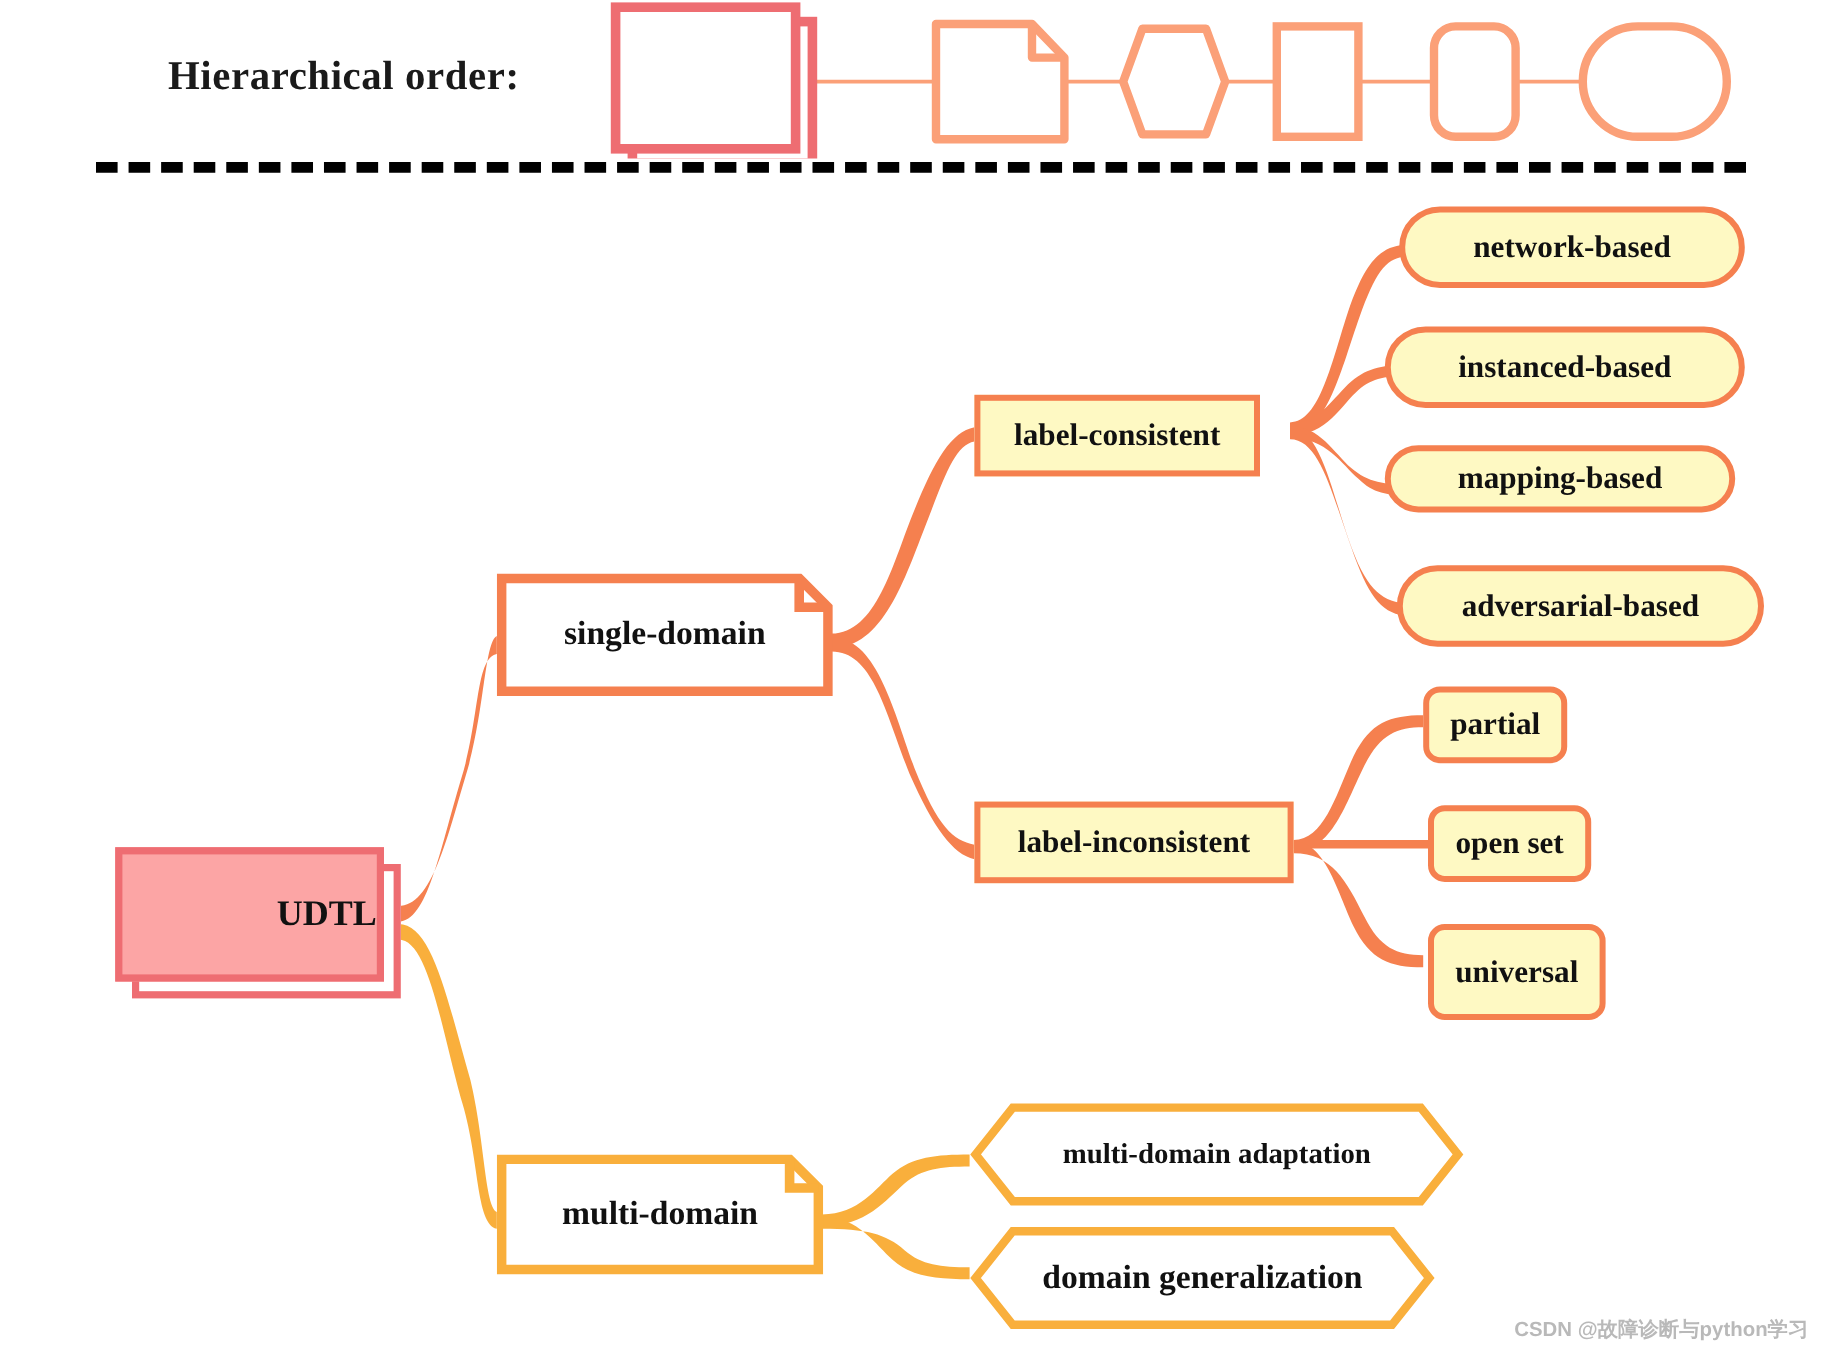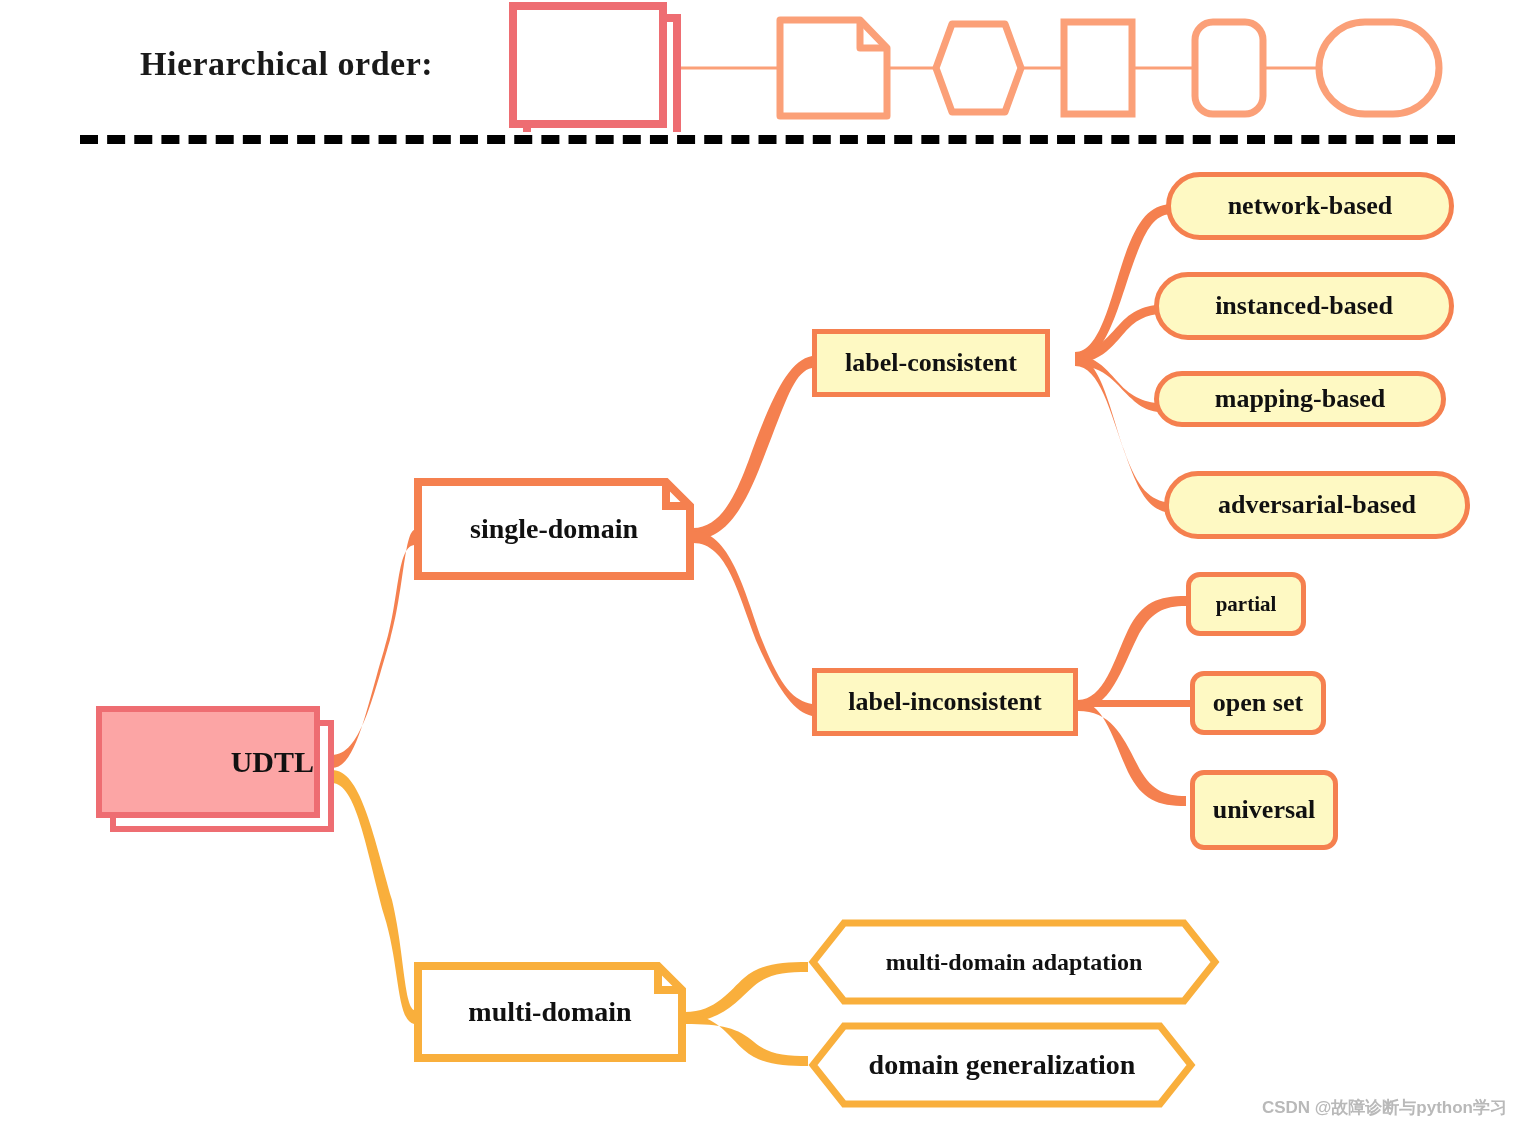--- a/index.html
+++ b/index.html
@@ -242,21 +242,21 @@
   <div class="node shape-stadium" style="left:1154px; top:272px; width:300px; height:68px; font-size:26px;">
     <span class="label">instanced-based</span>
   </div>
   <div class="node shape-stadium" style="left:1154px; top:371px; width:292px; height:56px; font-size:26px;">
     <span class="label">mapping-based</span>
   </div>
   <div class="node shape-stadium" style="left:1164px; top:471px; width:306px; height:68px; font-size:26px;">
     <span class="label">adversarial-based</span>
   </div>
 
-  <div class="node shape-roundrect" style="left:1186px; top:572px; width:120px; height:64px; font-size:21px;">
+  <div class="node shape-roundrect" style="left:1186px; top:572px; width:120px; height:64px; font-size:26px;">
     <span class="label">partial</span>
   </div>
   <div class="node shape-roundrect" style="left:1190px; top:671px; width:136px; height:64px; font-size:26px;">
     <span class="label">open set</span>
   </div>
   <div class="node shape-roundrect" style="left:1190px; top:770px; width:148px; height:80px; font-size:26px;">
     <span class="label">universal</span>
   </div>
 
   <div class="doc-wrap" style="left:414px; top:962px; width:272px; height:100px;">

